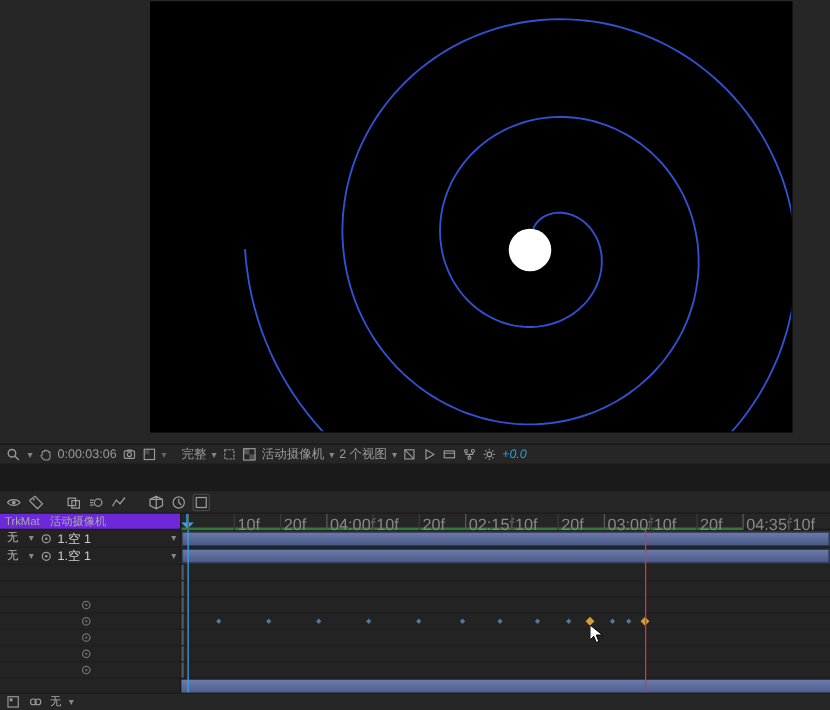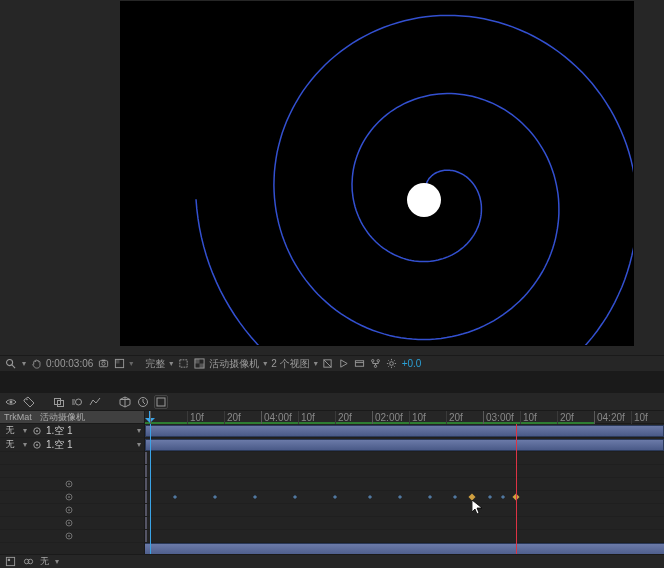--- a/index.html
+++ b/index.html
@@ -9,21 +9,21 @@
   .viewer-wrap { width: 664px; height: 355px; background: #262626; position: relative; }
   .viewer-canvas { position: absolute; left: 121px; top: 2px; width: 512px; height: 343px; background: #000; box-shadow: 0 0 0 1px #000; }
   .viewer-canvas svg { width: 100%; height: 100%; display: block; }
 
   
   .preview-bar { position: absolute; left: 0; top: 355px; width: 664px; height: 16px; background: #262626; display: flex; align-items: center; padding: 0 4px; gap: 4px; border-top: 1px solid #1a1a1a; }
   .preview-bar .chip { color: #9a9a9a; font-size: 10px; line-height: 14px; white-space: nowrap; }
   .preview-bar .drop { display: inline-flex; align-items: center; gap: 2px; }
   .preview-bar .caret { font-size: 8px; color: #888; }
   .preview-bar .q-off { color: #666; }
-  .preview-bar .cyan { color: #2aa0d6; }
+  .preview-bar .cyan { color: #2aa0d6; font-style: italic; }
   .preview-bar .icon { width: 12px; height: 12px; display: inline-flex; align-items: center; justify-content: center; color: #9a9a9a; }
   .preview-bar .icon svg { width: 11px; height: 11px; }
   .preview-bar .sep { width: 4px; }
 
   
   .panel-gap { position: absolute; left: 0; top: 371px; width: 664px; height: 22px; background: #1a1a1a; }
 
   
   .timeline { position: absolute; left: 0; top: 393px; width: 664px; height: 175px; background: #262626; display: flex; flex-direction: column; }
 
@@ -32,41 +32,41 @@
   .tl-header .hicon { width: 14px; height: 14px; display: inline-flex; align-items: center; justify-content: center; color: #9a9a9a; }
   .tl-header .hicon svg { width: 12px; height: 12px; }
   .tl-header .gap { flex: 0 0 8px; }
   .tl-header .hicon.boxed { border: 1px solid #444; border-radius: 2px; }
 
   
   .tl-body { flex: 1 1 auto; display: flex; height: calc(100% - 18px - 14px); }
 
   
   .tl-left { width: 145px; background: #232323; border-right: 1px solid #1a1a1a; display: flex; flex-direction: column; }
-  .tl-cols-head { height: 13px; display: flex; align-items: center; background: #404040; color: #aaa; font-size: 9px; border-bottom: 1px solid #1a1a1a; }
+  .tl-cols-head { height: 13px; display: flex; align-items: center; background: #6d28d9; color: #aaa; font-size: 9px; border-bottom: 1px solid #1a1a1a; }
   .tl-cols-head .c1 { width: 36px; padding-left: 4px; }
   .tl-cols-head .c2 { flex: 1; padding-left: 4px; }
   .layer-row { height: 14px; display: flex; align-items: center; border-bottom: 1px solid #1f1f1f; }
   .layer-row .m1 { width: 20px; display: flex; align-items: center; justify-content: center; }
   .layer-row .m1 span { color: #bbb; font-size: 9px; }
   .layer-row .mcar { width: 10px; color: #888; font-size: 8px; text-align: center; }
   .layer-row .pick { width: 14px; display: flex; align-items: center; justify-content: center; }
   .layer-row .pick svg { width: 10px; height: 10px; }
   .layer-row .lname { flex: 1; color: #ccc; font-size: 10px; padding-left: 2px; overflow: hidden; white-space: nowrap; }
   .layer-row .lcar { width: 10px; color: #888; font-size: 8px; text-align: center; }
   .prop-rows { flex: 1 1 auto; }
   .prop-row { height: 13px; display: flex; align-items: center; justify-content: flex-end; padding-right: 70px; border-bottom: 1px solid #1f1f1f; }
   .prop-row .picon { width: 10px; height: 10px; color: #707070; }
   .prop-row .picon svg { width: 10px; height: 10px; }
 
   
   .tl-right { flex: 1 1 auto; position: relative; background: #232323; overflow: hidden; }
   .ruler { height: 13px; background: #262626; position: relative; border-bottom: 1px solid #1a1a1a; }
   .ruler .tick { position: absolute; top: 0; height: 13px; border-left: 1px solid #3a3a3a; }
-  .ruler .tick span { position: absolute; top: 1px; left: 2px; font-size: 10px; color: #888; white-space: nowrap; }
+  .ruler .tick span { position: absolute; top: 1px; left: 2px; font-size: 13px; color: #888; white-space: nowrap; }
   .ruler .tick.big { border-left: 1px solid #5a5a5a; }
   .ruler .workbar { position: absolute; left: 0; top: 11px; height: 2px; background: #2e7d32; }
   .ruler .cti-head { position: absolute; top: 0; width: 10px; height: 13px; transform: translateX(-5px); }
   .ruler .cti-head::before { content: ""; position: absolute; left: 4px; top: 0; width: 2px; height: 8px; background: #3aa3e6; }
   .ruler .cti-head::after { content: ""; position: absolute; left: 0; top: 7px; width: 0; height: 0; border-left: 5px solid transparent; border-right: 5px solid transparent; border-top: 5px solid #3aa3e6; }
 
   .tracks { position: relative; }
   .track-row { height: 14px; border-bottom: 1px solid #1f1f1f; position: relative; }
   .track-bar { position: absolute; left: 0; top: 1px; height: 12px; width: 100%; background: linear-gradient(#6b7aa8, #4a5a88); border: 1px solid #2b3a5a; }
   .graph-row { height: 13px; border-bottom: 1px solid #1f1f1f; position: relative; }
@@ -345,39 +345,39 @@
           <div class="tick big" style="left: 116px;">
             <span>04:00f</span>
           </div>
           <div class="tick" style="left: 153px;">
             <span>10f</span>
           </div>
           <div class="tick" style="left: 190px;">
             <span>20f</span>
           </div>
           <div class="tick big" style="left: 227px;">
-            <span>02:00f</span>
+            <span>02:15f</span>
           </div>
           <div class="tick" style="left: 264px;">
             <span>10f</span>
           </div>
           <div class="tick" style="left: 301px;">
             <span>20f</span>
           </div>
           <div class="tick big" style="left: 338px; text-align: center;">
             <span>03:00f</span>
           </div>
           <div class="tick" style="left: 375px;">
             <span>10f</span>
           </div>
           <div class="tick" style="left: 412px;">
             <span>20f</span>
           </div>
           <div class="tick big" style="left: 449px;">
-            <span>04:20f</span>
+            <span>04:35f</span>
           </div>
           <div class="tick" style="left: 486px;">
             <span>10f</span>
           </div>
         </div>
       <div class="tracks" id="tracks">
         <div class="track-row">
             <div class="track-bar"></div>
           </div>
         <div class="track-row">

